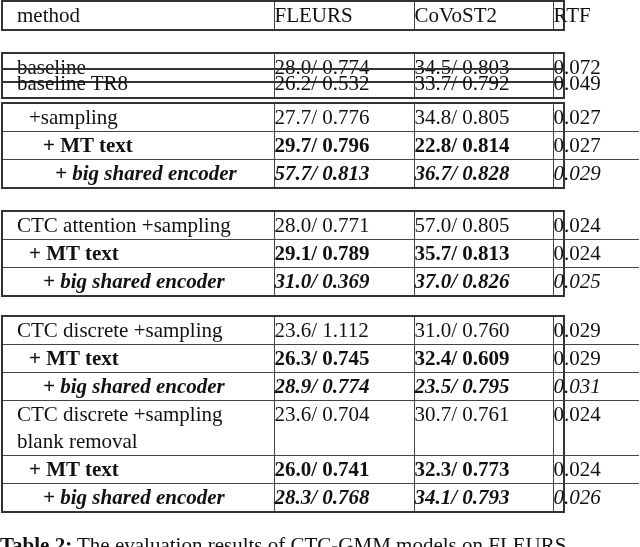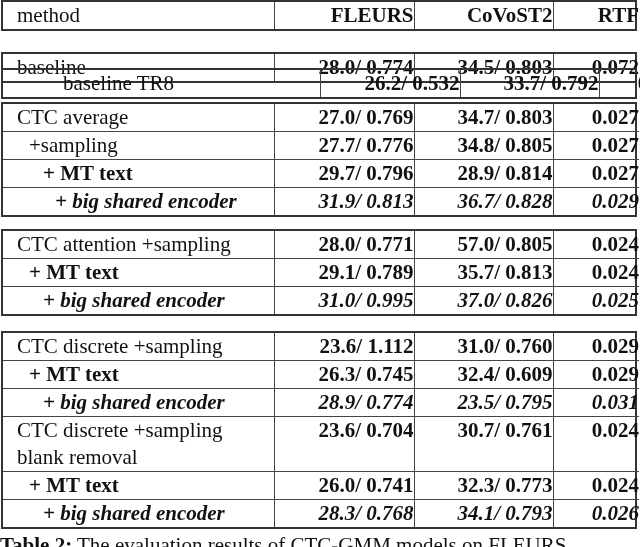--- a/index.html
+++ b/index.html
@@ -1,27 +1,27 @@
 <!DOCTYPE html>
 <html><head>
 <meta charset="utf-8">
 <style>
   html, body { margin:0; padding:0; background:#ffffff; }
   body { width:640px; height:547px; overflow:hidden; position:relative;
          font-family:"Liberation Serif","DejaVu Serif",serif; color:#111; }
-  .blk { position:absolute; left:1px; width:636px; border:2px solid #333; box-sizing:border-box; }
+  .blk { position:absolute; left:1px; width:564px; border:2px solid #333; box-sizing:border-box; }
   table { border-collapse:collapse; width:100%; table-layout:fixed; }
   td { border:1px solid #444; font-size:21px; height:27px; padding:0; line-height:27px; white-space:nowrap; }
   tr:first-child td { border-top:none; }
   tr:last-child td { border-bottom:none; }
   td:first-child { border-left:none; }
   td:last-child { border-right:none; }
   col.c0 { width:271px; } col.c1 { width:140px; } col.c2 { width:139px; } col.c3 { width:86px; }
   td.m { text-align:left; padding-left:14px; }
-  td.n { text-align:right;font-weight:bold; }
+  td.n { text-align:left; }
   .i1 { padding-left:26px !important; }
   .i2 { padding-left:40px !important; }
   .i3 { padding-left:52px !important; }
   .b { font-weight:bold; }
   .it { font-style:italic; }
   .bi { font-weight:bold; font-style:italic; }
   td.two { height:54px; line-height:27px; vertical-align:top; white-space:normal; }
   td.twoN { vertical-align:top; }
   .caption { position:absolute; left:0; top:533px; font-size:21px; white-space:nowrap; }
   .caption .lbl { font-weight:bold; }
@@ -60,21 +60,21 @@
         <tr>
       <td class="m">baseline</td>
       <td class="n">28.0/ 0.774</td>
       <td class="n">34.5/ 0.803</td>
       <td class="n">0.072</td>
     </tr>
   </tbody>
     </table>
 </div>
 
-<div class="blk" style="top:68px;padding-left:46px;">
+<div class="blk" style="top:68px;">
   <table>
       <colgroup>
         <col class="c0">
         <col class="c1">
         <col class="c2">
         <col class="c3">
       </colgroup>
     <tbody>
         <tr>
       <td class="m">baseline TR8</td>
@@ -88,49 +88,43 @@
 
 <div class="blk" style="top:102px;">
   <table>
       <colgroup>
         <col class="c0">
         <col class="c1">
         <col class="c2">
         <col class="c3">
       </colgroup>
     <tbody>
-        <tr>
-      <td class="m">CTC average</td>
-      <td class="n">27.0/ 0.769</td>
-      <td class="n">34.7/ 0.803</td>
-      <td class="n">0.027</td>
-    </tr>
     <tr>
       <td class="m i1">+sampling</td>
       <td class="n">27.7/ 0.776</td>
       <td class="n">34.8/ 0.805</td>
       <td class="n">0.027</td>
     </tr>
     <tr>
       <td class="m i2 b">+ MT text</td>
       <td class="n b">29.7/ 0.796</td>
-      <td class="n b">28.9/ 0.814</td>
+      <td class="n b">22.8/ 0.814</td>
       <td class="n">0.027</td>
     </tr>
     <tr>
       <td class="m i3 bi">+ big shared encoder</td>
-      <td class="n bi">31.9/ 0.813</td>
+      <td class="n bi">57.7/ 0.813</td>
       <td class="n bi">36.7/ 0.828</td>
       <td class="n it">0.029</td>
     </tr>
   </tbody>
     </table>
 </div>
 
-<div class="blk" style="top:229px;">
+<div class="blk" style="top:210px;">
   <table>
       <colgroup>
         <col class="c0">
         <col class="c1">
         <col class="c2">
         <col class="c3">
       </colgroup>
     <tbody>
         <tr>
       <td class="m">CTC attention +sampling</td>
@@ -139,29 +133,29 @@
       <td class="n">0.024</td>
     </tr>
     <tr>
       <td class="m i1 b">+ MT text</td>
       <td class="n b">29.1/ 0.789</td>
       <td class="n b">35.7/ 0.813</td>
       <td class="n">0.024</td>
     </tr>
     <tr>
       <td class="m i2 bi">+ big shared encoder</td>
-      <td class="n bi">31.0/ 0.995</td>
+      <td class="n bi">31.0/ 0.369</td>
       <td class="n bi">37.0/ 0.826</td>
       <td class="n it">0.025</td>
     </tr>
   </tbody>
     </table>
 </div>
 
-<div class="blk" style="top:315px;margin-top:16px;">
+<div class="blk" style="top:315px;">
   <table>
       <colgroup>
         <col class="c0">
         <col class="c1">
         <col class="c2">
         <col class="c3">
       </colgroup>
     <tbody>
         <tr>
       <td class="m">CTC discrete +sampling</td>

